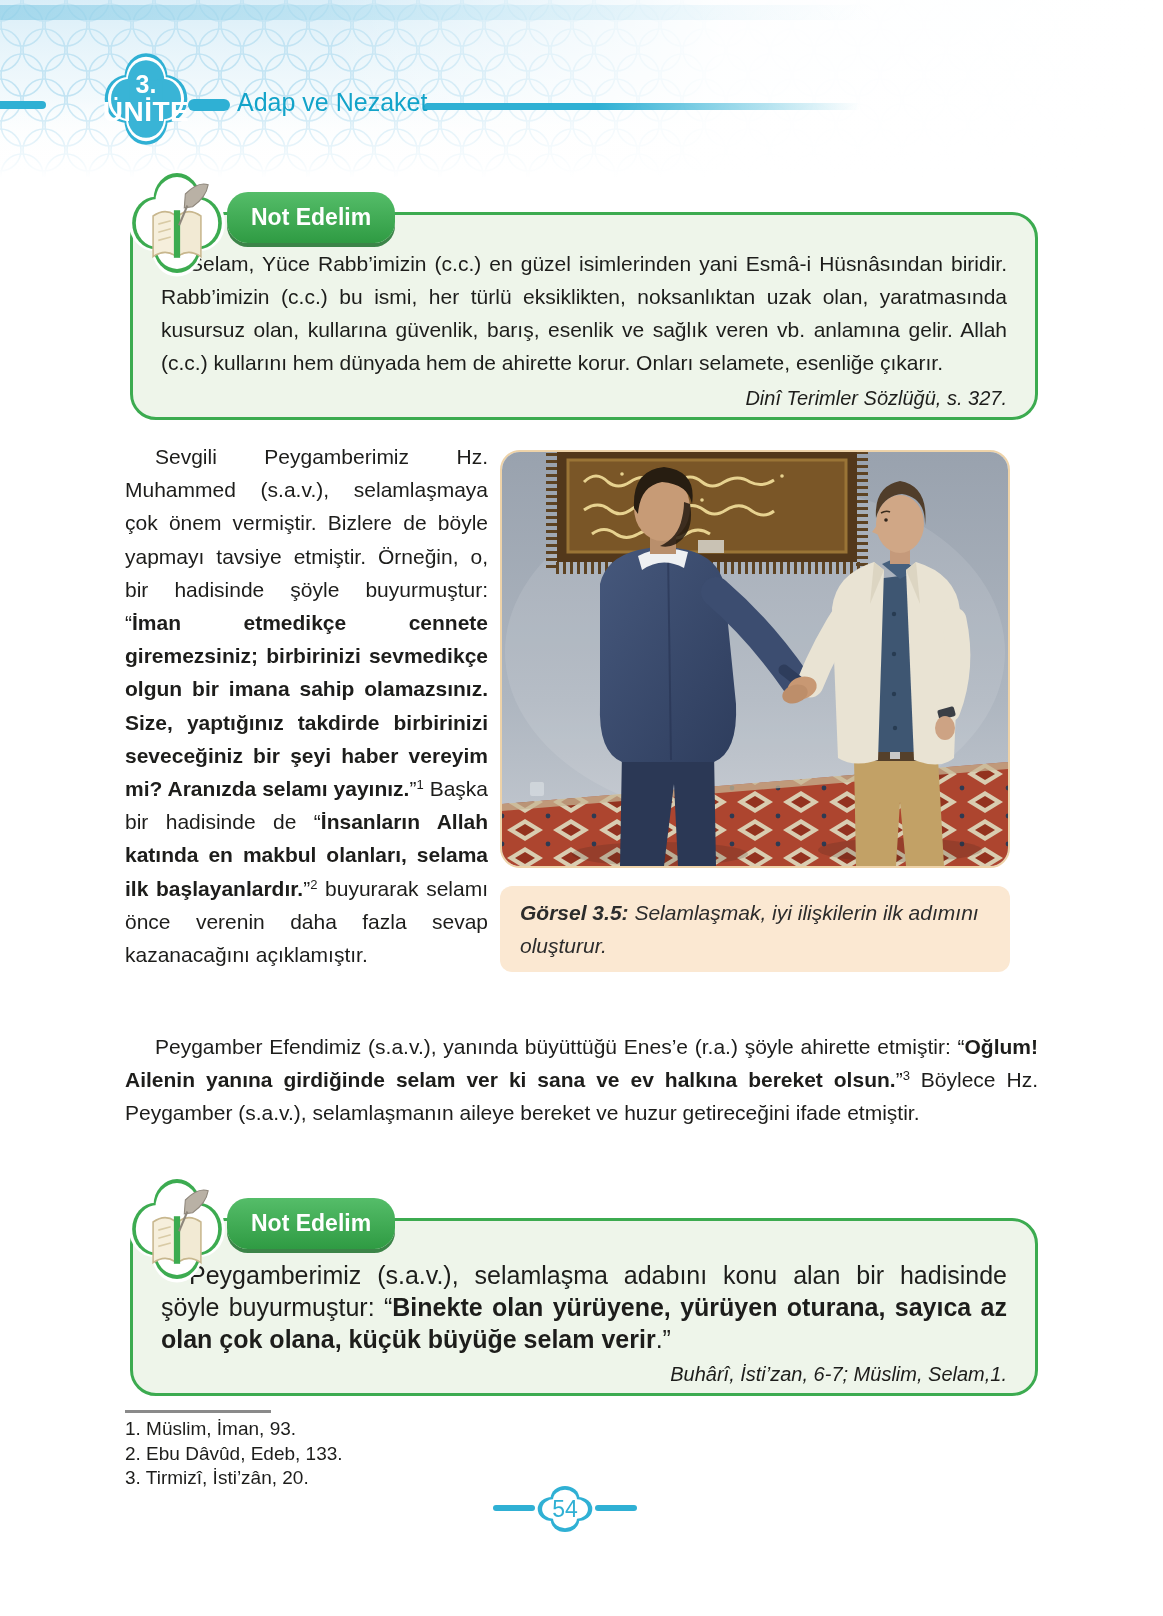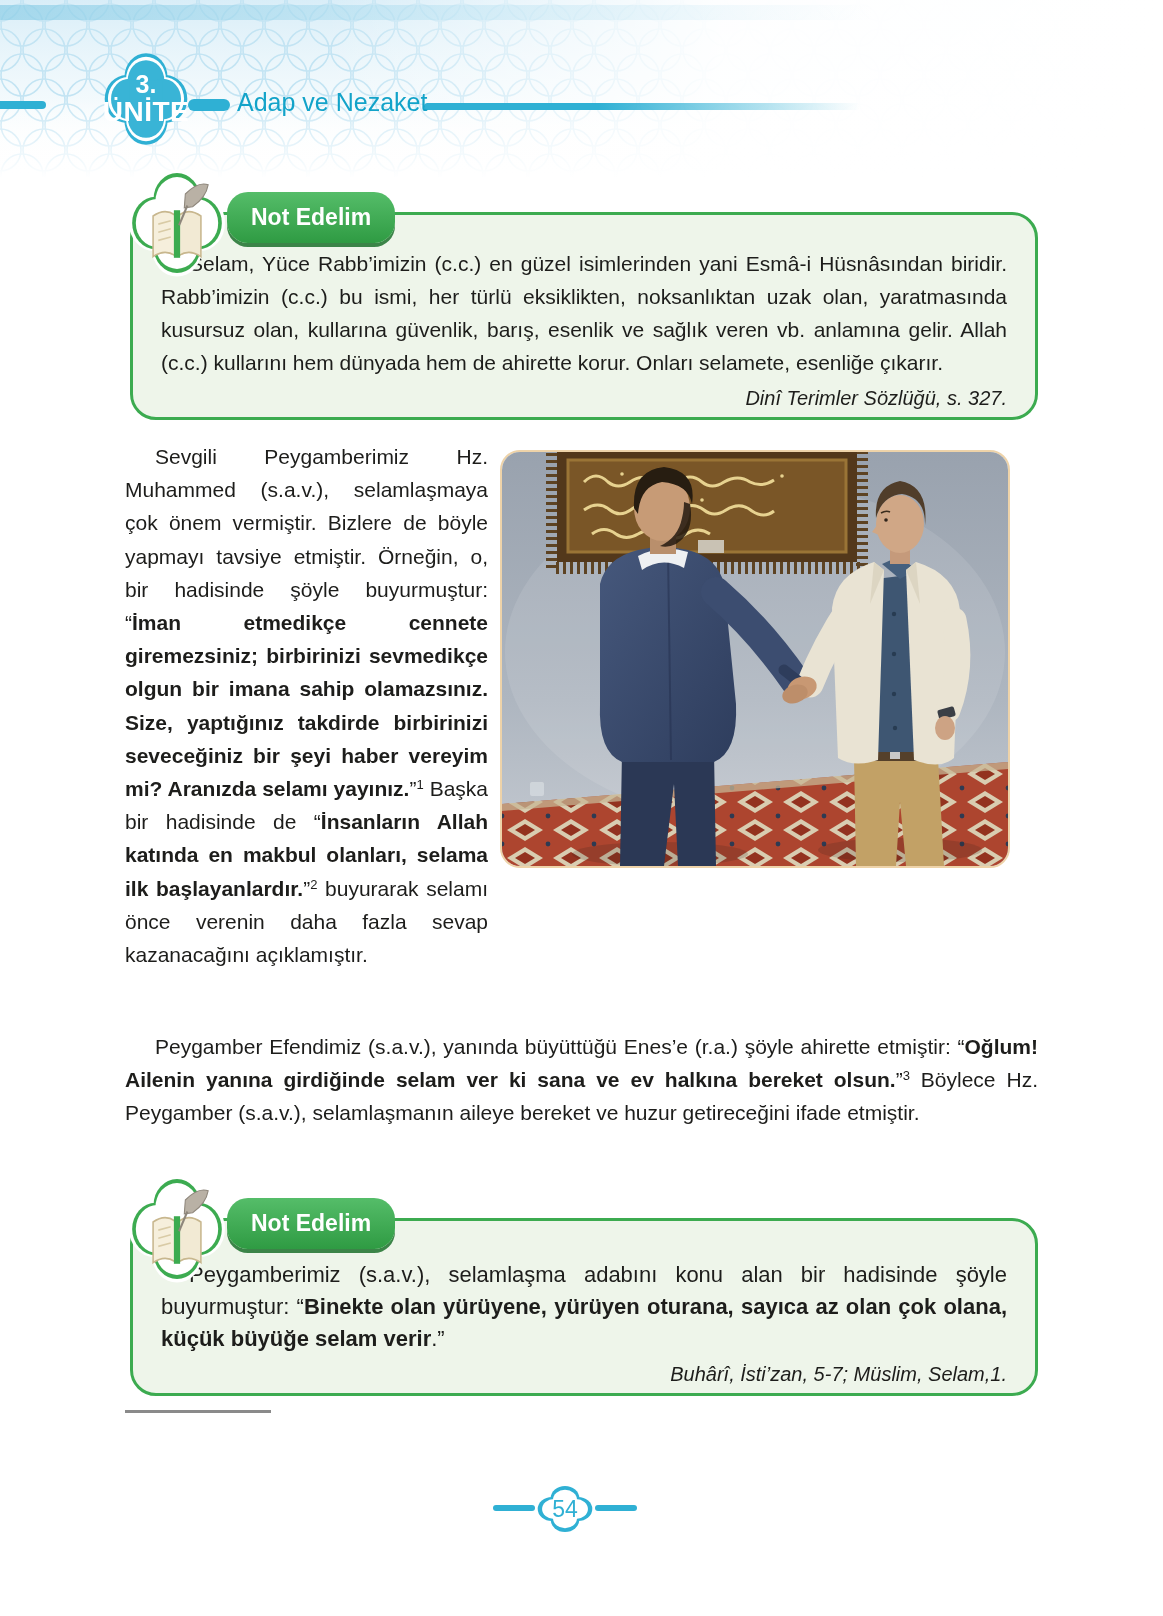--- a/index.html
+++ b/index.html
@@ -29,21 +29,21 @@
   .note-box1{top:212px;height:208px;}
   .note-box2{top:1218px;height:178px;}
   .note-badge{position:absolute;left:-8px;top:-50px;width:104px;height:116px;}
   .note-badge svg{width:104px;height:116px;}
   .note-pill{position:absolute;left:94px;top:-23px;height:51px;padding:0 24px;display:flex;align-items:center;
     background:linear-gradient(#55bd69,#2f9b43);border-radius:21px;color:#fff;font-size:23px;font-weight:bold;
     box-shadow:0 4px 0 rgba(27,112,44,.85);}
   .note-inner1{padding:32px 28px 0 28px;}
   .note-inner2{padding:38px 28px 0 28px;}
   .note-text{font-size:21px;line-height:33px;text-align:justify;text-indent:28px;margin:0;}
-  .note-text2{font-size:22px;line-height:32px;text-align:justify;text-indent:28px;margin:0;}
+  .note-text2{font-size:25px;line-height:32px;text-align:justify;text-indent:28px;margin:0;}
   .note-source{font-size:20px;font-style:italic;text-align:right;margin-top:8px;}
 
   
   .col-left{position:absolute;left:125px;top:440px;width:363px;height:575px;
     font-size:21px;line-height:33.2px;text-align:justify;text-indent:30px;overflow:hidden;}
   .para2{position:absolute;left:125px;top:1030px;width:913px;
     font-size:21px;line-height:33px;text-align:justify;text-indent:30px;}
   b{font-weight:700;}
   .ref{font-size:13px;vertical-align:7px;line-height:0;}
 
@@ -240,45 +240,51 @@
         <circle cx="384" cy="68" r="1.8" fill="#2f241a"></circle>
       </g>
       <g>
         <path d="M282 218 l14 11" stroke="#2e3d5c" stroke-width="11" stroke-linecap="round"></path>
         <path d="M314 226 l-8 9" stroke="#e9e3d3" stroke-width="11" stroke-linecap="round"></path>
         <ellipse cx="300" cy="236" rx="15" ry="11" fill="#c89873" transform="rotate(-18 300 236)"></ellipse>
         <ellipse cx="293" cy="242" rx="13" ry="9" fill="#bd8e6a" transform="rotate(-18 293 242)"></ellipse>
       </g>
     </svg>
   </figure>
+  <div class="caption"><b>Görsel 3.5:</b><span> Selamlaşmak, iyi ilişkilerin ilk adımını oluşturur.</span></div>
 
   <div class="para2"><span>Peygamber Efendimiz (s.a.v.), yanında büyüttüğü Enes’e (r.a.) şöyle ahirette etmiştir: “</span><b>Oğlum! Ailenin yanına girdiğinde selam ver ki sana ve ev halkına bereket olsun.</b><span>”</span><sup class="ref">3</sup><span> Böylece Hz. Peygamber (s.a.v.), selamlaşmanın aileye bereket ve huzur getireceğini ifade etmiştir.</span></div>
 
   <section class="note-box note-box2">
     <div class="note-badge">
       <svg viewBox="0 0 100 100" preserveAspectRatio="none">
         <use href="#qf" fill="#ffffff" transform="translate(50,50) scale(1.05) translate(-50,-50)"></use>
         <use href="#qf" fill="#3cab50" transform="translate(50,50) scale(0.98) translate(-50,-50)"></use>
         <use href="#qf" fill="#ffffff" transform="translate(50,50) scale(0.9) translate(-50,-50)"></use>
         <path d="M27 44 Q38 37 48 43 L48 78 Q38 72 27 79 Z" fill="#f6efdc" stroke="#c8b78e" stroke-width="1.5"></path>
         <path d="M73 44 Q62 37 52 43 L52 78 Q62 72 73 79 Z" fill="#f2ead4" stroke="#c8b78e" stroke-width="1.5"></path>
         <path d="M32 51 L44 48 M32 58 L44 55 M32 65 L44 62" stroke="#d9cba6" stroke-width="1.4"></path>
         <rect x="47" y="39" width="6" height="41" fill="#3cab50"></rect>
         <path d="M58 25 Q70 14 80 17 Q78 28 65 36 L57 37 Z" fill="#b9b1a5" stroke="#8e867b" stroke-width="1"></path>
         <path d="M60 35 L52 52" stroke="#8e867b" stroke-width="2"></path>
       </svg>
     </div>
     <div class="note-pill">Not Edelim</div>
     <div class="note-inner2">
       <p class="note-text2"><span>Peygamberimiz (s.a.v.), selamlaşma adabını konu alan bir hadisinde şöyle buyurmuştur: “</span><b>Binekte olan yürüyene, yürüyen oturana, sayıca az olan çok olana, küçük büyüğe selam verir</b><span>.”</span></p>
-      <div class="note-source">Buhârî, İsti’zan, 5-7; Müslim, Selam,1.</div>
+      <div class="note-source">Buhârî, İsti’zan, 6-7; Müslim, Selam,1.</div>
     </div>
   </section>
 
   <div class="fn-divider"></div>
+  <div class="footnotes">
+    <div>1. Müslim, İman, 93.</div>
+    <div>2. Ebu Dâvûd, Edeb, 133.</div>
+    <div>3. Tirmizî, İsti’zân, 20.</div>
+  </div>
 
   <div class="f-rule f-left"></div>
   <div class="f-rule f-right"></div>
   <div class="page-badge">
     <svg viewBox="0 0 100 100" preserveAspectRatio="none">
       <use href="#qf" fill="#2fb0d4"></use>
       <use href="#qf" fill="#ffffff" transform="translate(50,50) scale(0.84) translate(-50,-50)"></use>
     </svg>
     <div class="page-num">54</div>
   </div>

